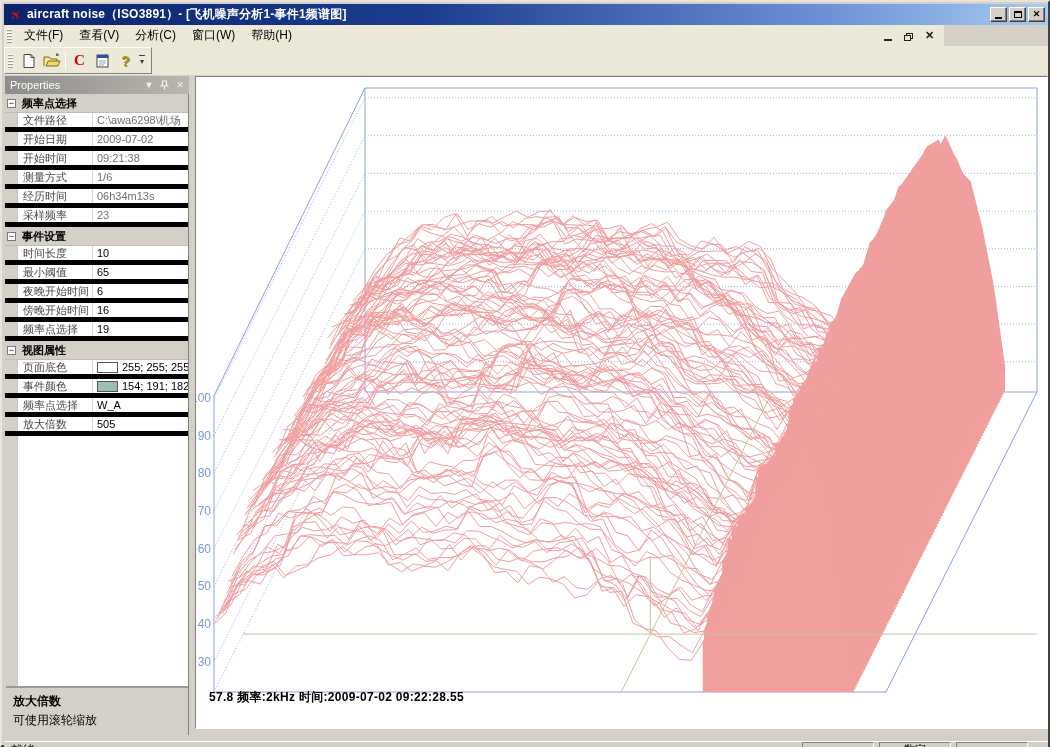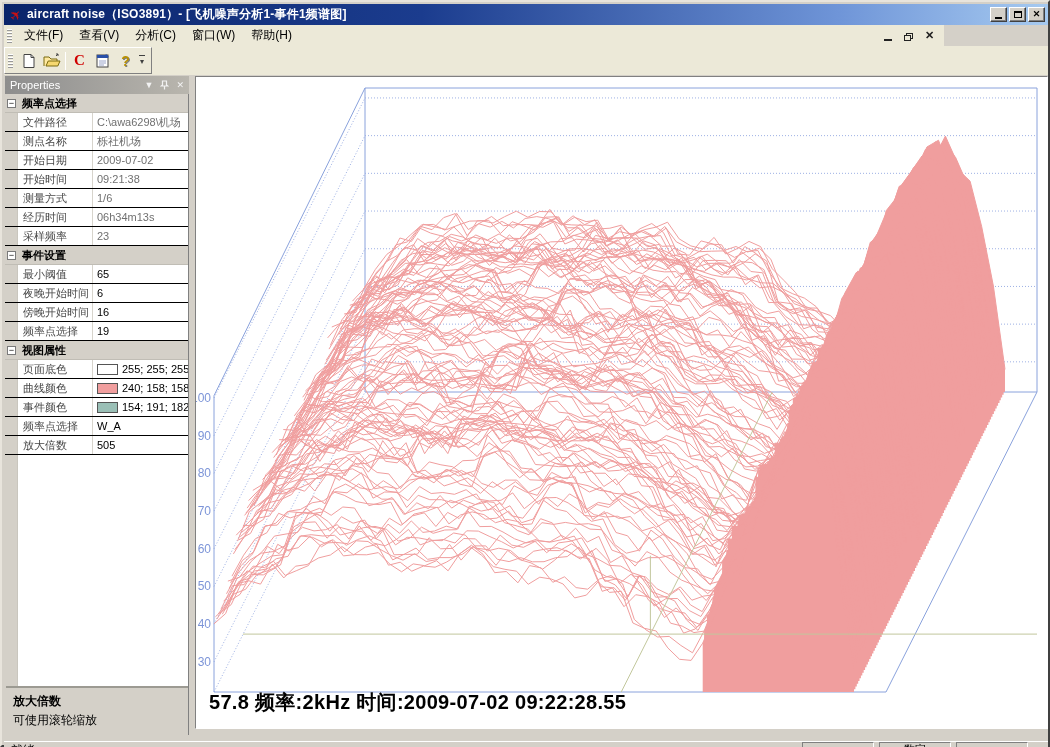--- a/index.html
+++ b/index.html
@@ -57,21 +57,21 @@
   .panel { position:absolute; left:2px; top:73px; width:188px; height:654px; background:#d4d0c8; }
   .panel-header { position:absolute; left:1px; top:1px; width:184px; height:18px;
                   background:linear-gradient(90deg,#8d8d8d,#b9b6ae); color:#fff; font-size:11px;
                   display:flex; align-items:center; padding:0 5px; }
   .panel-header .ph-title { flex:1; }
   .ph-icons { display:flex; gap:7px; align-items:center; color:#f2f2f2; font-size:9px; }
   .grid { position:absolute; left:1px; top:19px; width:184px; height:641px; background:#fff;
           border-right:1px solid #808080; overflow:hidden; font-size:11px; }
   .grid-margin { position:absolute; left:0; top:0; width:13px; height:100%; background:#d4d0c8;
                  border-right:1px solid #c9c6be; }
-  .g-row { position:relative; height:19px; border-bottom:1px solid #000000; display:flex; align-items:center; }
+  .g-row { position:relative; height:19px; border-bottom:5px solid #000000; display:flex; align-items:center; }
   .g-group { background:#d4d0c8; font-weight:bold; color:#000; border-bottom:1px solid #c0bdb5; }
   .g-box { position:absolute; left:2px; top:5px; width:9px; height:9px; border:1px solid #7a7a7a;
            background:#fff; font-size:9px; line-height:7px; text-align:center; color:#000; font-weight:normal; }
   .g-group .g-label { margin-left:17px; }
   .g-row .cell-label { position:absolute; left:14px; width:72px; padding-left:4px; color:#474747;
                        white-space:nowrap; overflow:hidden; }
   .g-row .cell-value { position:absolute; left:87px; right:0; padding-left:4px; color:#000;
                        white-space:nowrap; overflow:hidden; border-left:1px solid #d7d4cc;
                        height:100%; display:flex; align-items:center; gap:4px; }
   .g-row.readonly .cell-value { color:#707070; }
@@ -79,21 +79,21 @@
   .desc-box { position:absolute; left:1px; top:592px; width:184px; height:56px; background:#d4d0c8;
               border-top:2px solid #9c9a92; padding:5px 7px; font-size:12px; color:#000; }
   .desc-box .desc-title { font-weight:bold; margin-bottom:2px; }
 
   .splitter { position:absolute; left:190px; top:73px; width:4px; height:654px; background:#d4d0c8; }
 
   
   .chart-client { position:absolute; left:193px; top:74px; width:853px; height:653px;
                   background:#fff; border:1px solid; border-color:#808080 #fff #fff #808080; }
   .chart-client svg { position:absolute; left:0; top:0; }
-  .readout { position:absolute; left:13px; top:612px; font-size:20px; font-weight:600; color:#000;
+  .readout { position:absolute; left:13px; top:612px; font-size:12px; font-weight:600; color:#000;
              white-space:nowrap; letter-spacing:.3px; }
 
   
   .statusbar { position:absolute; left:2px; top:727px; width:1044px; height:18px; background:#d4d0c8;
                border-top:1px solid #fff; font-size:12px; display:flex; align-items:flex-start;margin-top:12px; }
   .sb-left { padding-left:7px; flex:1; }
   .sb-cell { width:72px; height:14px; margin-right:5px; border:1px solid; border-color:#808080 #fff #fff #808080;
              display:flex; align-items:center; justify-content:center; font-size:11px; color:#000; }
   .sb-grip { width:14px; height:14px; margin-right:1px; align-self:flex-end;
              background:
@@ -189,26 +189,20 @@
             <span class="g-box">−</span>
             <span class="g-label">频率点选择</span>
           </div>
           <div class="g-row readonly">
             <span class="cell-label">文件路径</span>
             <span class="cell-value">
               <span>C:\awa6298\机场</span>
             </span>
           </div>
           <div class="g-row readonly">
-            <span class="cell-label">测点名称</span>
-            <span class="cell-value">
-              <span>栎社机场</span>
-            </span>
-          </div>
-          <div class="g-row readonly">
             <span class="cell-label">开始日期</span>
             <span class="cell-value">
               <span>2009-07-02</span>
             </span>
           </div>
           <div class="g-row readonly">
             <span class="cell-label">开始时间</span>
             <span class="cell-value">
               <span>09:21:38</span>
             </span>
@@ -229,20 +223,26 @@
             <span class="cell-label">采样频率</span>
             <span class="cell-value">
               <span>23</span>
             </span>
           </div>
           <div class="g-row g-group">
             <span class="g-box">−</span>
             <span class="g-label">事件设置</span>
           </div>
           <div class="g-row">
+            <span class="cell-label">时间长度</span>
+            <span class="cell-value">
+              <span>10</span>
+            </span>
+          </div>
+          <div class="g-row">
             <span class="cell-label">最小阈值</span>
             <span class="cell-value">
               <span>65</span>
             </span>
           </div>
           <div class="g-row">
             <span class="cell-label">夜晚开始时间</span>
             <span class="cell-value">
               <span>6</span>
             </span>
@@ -261,27 +261,20 @@
           </div>
           <div class="g-row g-group">
             <span class="g-box">−</span>
             <span class="g-label">视图属性</span>
           </div>
           <div class="g-row">
             <span class="cell-label">页面底色</span>
             <span class="cell-value">
               <span class="swatch" style="background: rgb(255, 255, 255);"></span>
               <span>255; 255; 255</span>
-            </span>
-          </div>
-          <div class="g-row">
-            <span class="cell-label">曲线颜色</span>
-            <span class="cell-value">
-              <span class="swatch" style="background: rgb(240, 158, 158);"></span>
-              <span>240; 158; 158</span>
             </span>
           </div>
           <div class="g-row">
             <span class="cell-label">事件颜色</span>
             <span class="cell-value">
               <span class="swatch" style="background: rgb(154, 191, 182);"></span>
               <span>154; 191; 182</span>
             </span>
           </div>
           <div class="g-row">

